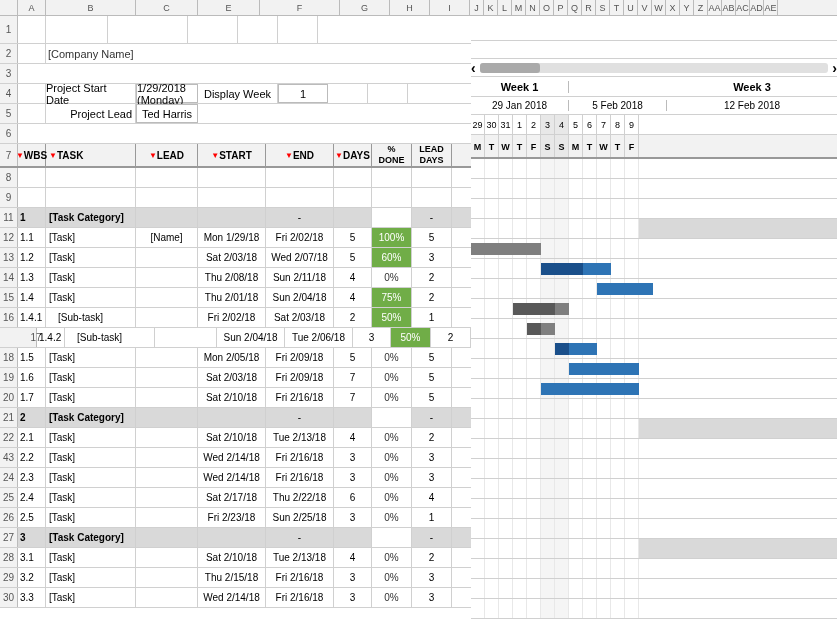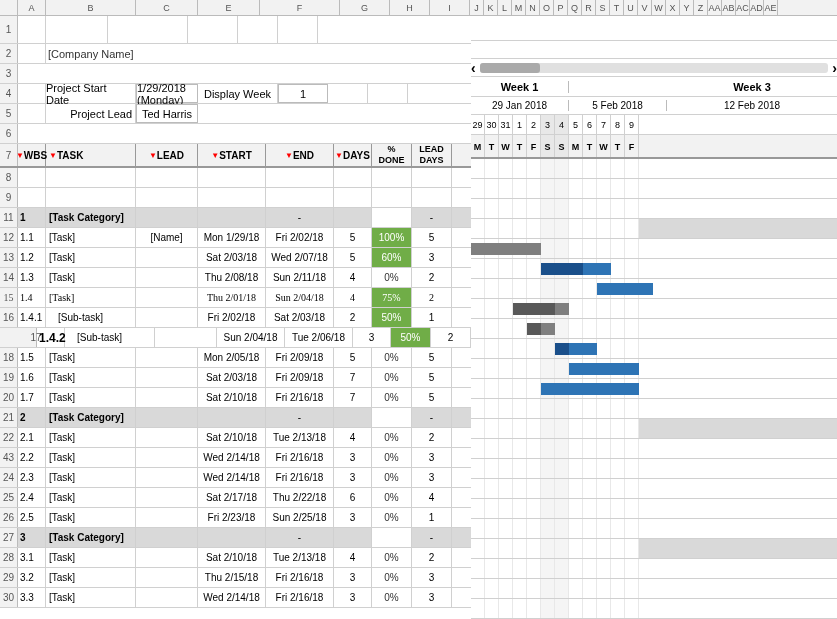--- a/index.html
+++ b/index.html
@@ -197,21 +197,21 @@
               <div style="width: 18px; background: rgb(242, 242, 242); border-right: 1px solid rgb(187, 187, 187); height: 100%; display: flex; align-items: center; justify-content: center; font-size: 10px; color: rgb(85, 85, 85); flex-shrink: 0;">14</div>
               <div style="width: 28px; border-right: 1px solid rgb(208, 208, 208); height: 100%; display: flex; align-items: center; padding-left: 2px; font-size: 10px;">1.3</div>
               <div style="width: 90px; border-right: 1px solid rgb(208, 208, 208); height: 100%; display: flex; align-items: center; padding-left: 3px; font-size: 10px; white-space: nowrap; overflow: hidden;">[Task]</div>
               <div style="width: 62px; border-right: 1px solid rgb(208, 208, 208); height: 100%; display: flex; align-items: center; justify-content: center; font-size: 10px;"></div>
               <div style="width: 68px; border-right: 1px solid rgb(208, 208, 208); height: 100%; display: flex; align-items: center; justify-content: center; font-size: 10px;">Thu 2/08/18</div>
               <div style="width: 68px; border-right: 1px solid rgb(208, 208, 208); height: 100%; display: flex; align-items: center; justify-content: center; font-size: 10px;">Sun 2/11/18</div>
               <div style="width: 38px; border-right: 1px solid rgb(208, 208, 208); height: 100%; display: flex; align-items: center; justify-content: center; font-size: 10px;">4</div>
               <div style="width: 40px; border-right: 1px solid rgb(208, 208, 208); height: 100%; display: flex; align-items: center; justify-content: center; font-size: 10px; background: rgb(255, 255, 255); color: rgb(51, 51, 51);">0%</div>
               <div style="width: 40px; border-right: 1px solid rgb(208, 208, 208); height: 100%; display: flex; align-items: center; justify-content: center; font-size: 10px;">2</div>
             </div>
-            <div style="display: flex; height: 20px; border-bottom: 1px solid rgb(208, 208, 208); align-items: flex-end; background: rgb(255, 255, 255); font-family: Liberation Serif, serif;">
+            <div style="display: flex; height: 20px; border-bottom: 1px solid rgb(208, 208, 208); align-items: flex-end; background: rgb(255, 255, 255);">
               <div style="width: 18px; background: rgb(242, 242, 242); border-right: 1px solid rgb(187, 187, 187); height: 100%; display: flex; align-items: center; justify-content: center; font-size: 10px; color: rgb(85, 85, 85); flex-shrink: 0;">15</div>
               <div style="width: 28px; border-right: 1px solid rgb(208, 208, 208); height: 100%; display: flex; align-items: center; padding-left: 2px; font-size: 10px;">1.4</div>
               <div style="width: 90px; border-right: 1px solid rgb(208, 208, 208); height: 100%; display: flex; align-items: center; padding-left: 3px; font-size: 10px; white-space: nowrap; overflow: hidden;">[Task]</div>
               <div style="width: 62px; border-right: 1px solid rgb(208, 208, 208); height: 100%; display: flex; align-items: center; justify-content: center; font-size: 10px;"></div>
               <div style="width: 68px; border-right: 1px solid rgb(208, 208, 208); height: 100%; display: flex; align-items: center; justify-content: center; font-size: 10px;">Thu 2/01/18</div>
               <div style="width: 68px; border-right: 1px solid rgb(208, 208, 208); height: 100%; display: flex; align-items: center; justify-content: center; font-size: 10px;">Sun 2/04/18</div>
               <div style="width: 38px; border-right: 1px solid rgb(208, 208, 208); height: 100%; display: flex; align-items: center; justify-content: center; font-size: 10px;">4</div>
               <div style="width: 40px; border-right: 1px solid rgb(208, 208, 208); height: 100%; display: flex; align-items: center; justify-content: center; font-size: 10px; background: rgb(112, 173, 71); color: rgb(255, 255, 255);">75%</div>
               <div style="width: 40px; border-right: 1px solid rgb(208, 208, 208); height: 100%; display: flex; align-items: center; justify-content: center; font-size: 10px;">2</div>
             </div>
@@ -221,21 +221,21 @@
               <div style="width: 90px; border-right: 1px solid rgb(208, 208, 208); height: 100%; display: flex; align-items: center; padding-left: 12px; font-size: 10px; white-space: nowrap; overflow: hidden;">[Sub-task]</div>
               <div style="width: 62px; border-right: 1px solid rgb(208, 208, 208); height: 100%; display: flex; align-items: center; justify-content: center; font-size: 10px;"></div>
               <div style="width: 68px; border-right: 1px solid rgb(208, 208, 208); height: 100%; display: flex; align-items: center; justify-content: center; font-size: 10px;">Fri 2/02/18</div>
               <div style="width: 68px; border-right: 1px solid rgb(208, 208, 208); height: 100%; display: flex; align-items: center; justify-content: center; font-size: 10px;">Sat 2/03/18</div>
               <div style="width: 38px; border-right: 1px solid rgb(208, 208, 208); height: 100%; display: flex; align-items: center; justify-content: center; font-size: 10px;">2</div>
               <div style="width: 40px; border-right: 1px solid rgb(208, 208, 208); height: 100%; display: flex; align-items: center; justify-content: center; font-size: 10px; background: rgb(112, 173, 71); color: rgb(255, 255, 255);">50%</div>
               <div style="width: 40px; border-right: 1px solid rgb(208, 208, 208); height: 100%; display: flex; align-items: center; justify-content: center; font-size: 10px;">1</div>
             </div>
             <div style="display: flex; height: 20px; border-bottom: 1px solid rgb(208, 208, 208); align-items: center; background: rgb(255, 255, 255);">
               <div style="width: 18px; background: rgb(242, 242, 242); border-right: 1px solid rgb(187, 187, 187); height: 100%; display: flex; align-items: center; justify-content: center; font-size: 10px; color: rgb(85, 85, 85); flex-shrink: 0; padding-left: 36px;">17</div>
-              <div style="width: 28px; border-right: 1px solid rgb(208, 208, 208); height: 100%; display: flex; align-items: center; padding-left: 2px; font-size: 12px; font-weight: bold;">1.4.2</div>
+              <div style="width: 28px; border-right: 1px solid rgb(208, 208, 208); height: 100%; display: flex; align-items: center; padding-left: 2px; font-size: 10px;">1.4.2</div>
               <div style="width: 90px; border-right: 1px solid rgb(208, 208, 208); height: 100%; display: flex; align-items: center; padding-left: 12px; font-size: 10px; white-space: nowrap; overflow: hidden;">[Sub-task]</div>
               <div style="width: 62px; border-right: 1px solid rgb(208, 208, 208); height: 100%; display: flex; align-items: center; justify-content: center; font-size: 10px;"></div>
               <div style="width: 68px; border-right: 1px solid rgb(208, 208, 208); height: 100%; display: flex; align-items: center; justify-content: center; font-size: 10px;">Sun 2/04/18</div>
               <div style="width: 68px; border-right: 1px solid rgb(208, 208, 208); height: 100%; display: flex; align-items: center; justify-content: center; font-size: 10px;">Tue 2/06/18</div>
               <div style="width: 38px; border-right: 1px solid rgb(208, 208, 208); height: 100%; display: flex; align-items: center; justify-content: center; font-size: 10px;">3</div>
               <div style="width: 40px; border-right: 1px solid rgb(208, 208, 208); height: 100%; display: flex; align-items: center; justify-content: center; font-size: 10px; background: rgb(112, 173, 71); color: rgb(255, 255, 255);">50%</div>
               <div style="width: 40px; border-right: 1px solid rgb(208, 208, 208); height: 100%; display: flex; align-items: center; justify-content: center; font-size: 10px;">2</div>
             </div>
             <div style="display: flex; height: 20px; border-bottom: 1px solid rgb(208, 208, 208); align-items: center; background: rgb(255, 255, 255);">
               <div style="width: 18px; background: rgb(242, 242, 242); border-right: 1px solid rgb(187, 187, 187); height: 100%; display: flex; align-items: center; justify-content: center; font-size: 10px; color: rgb(85, 85, 85); flex-shrink: 0;">18</div>

